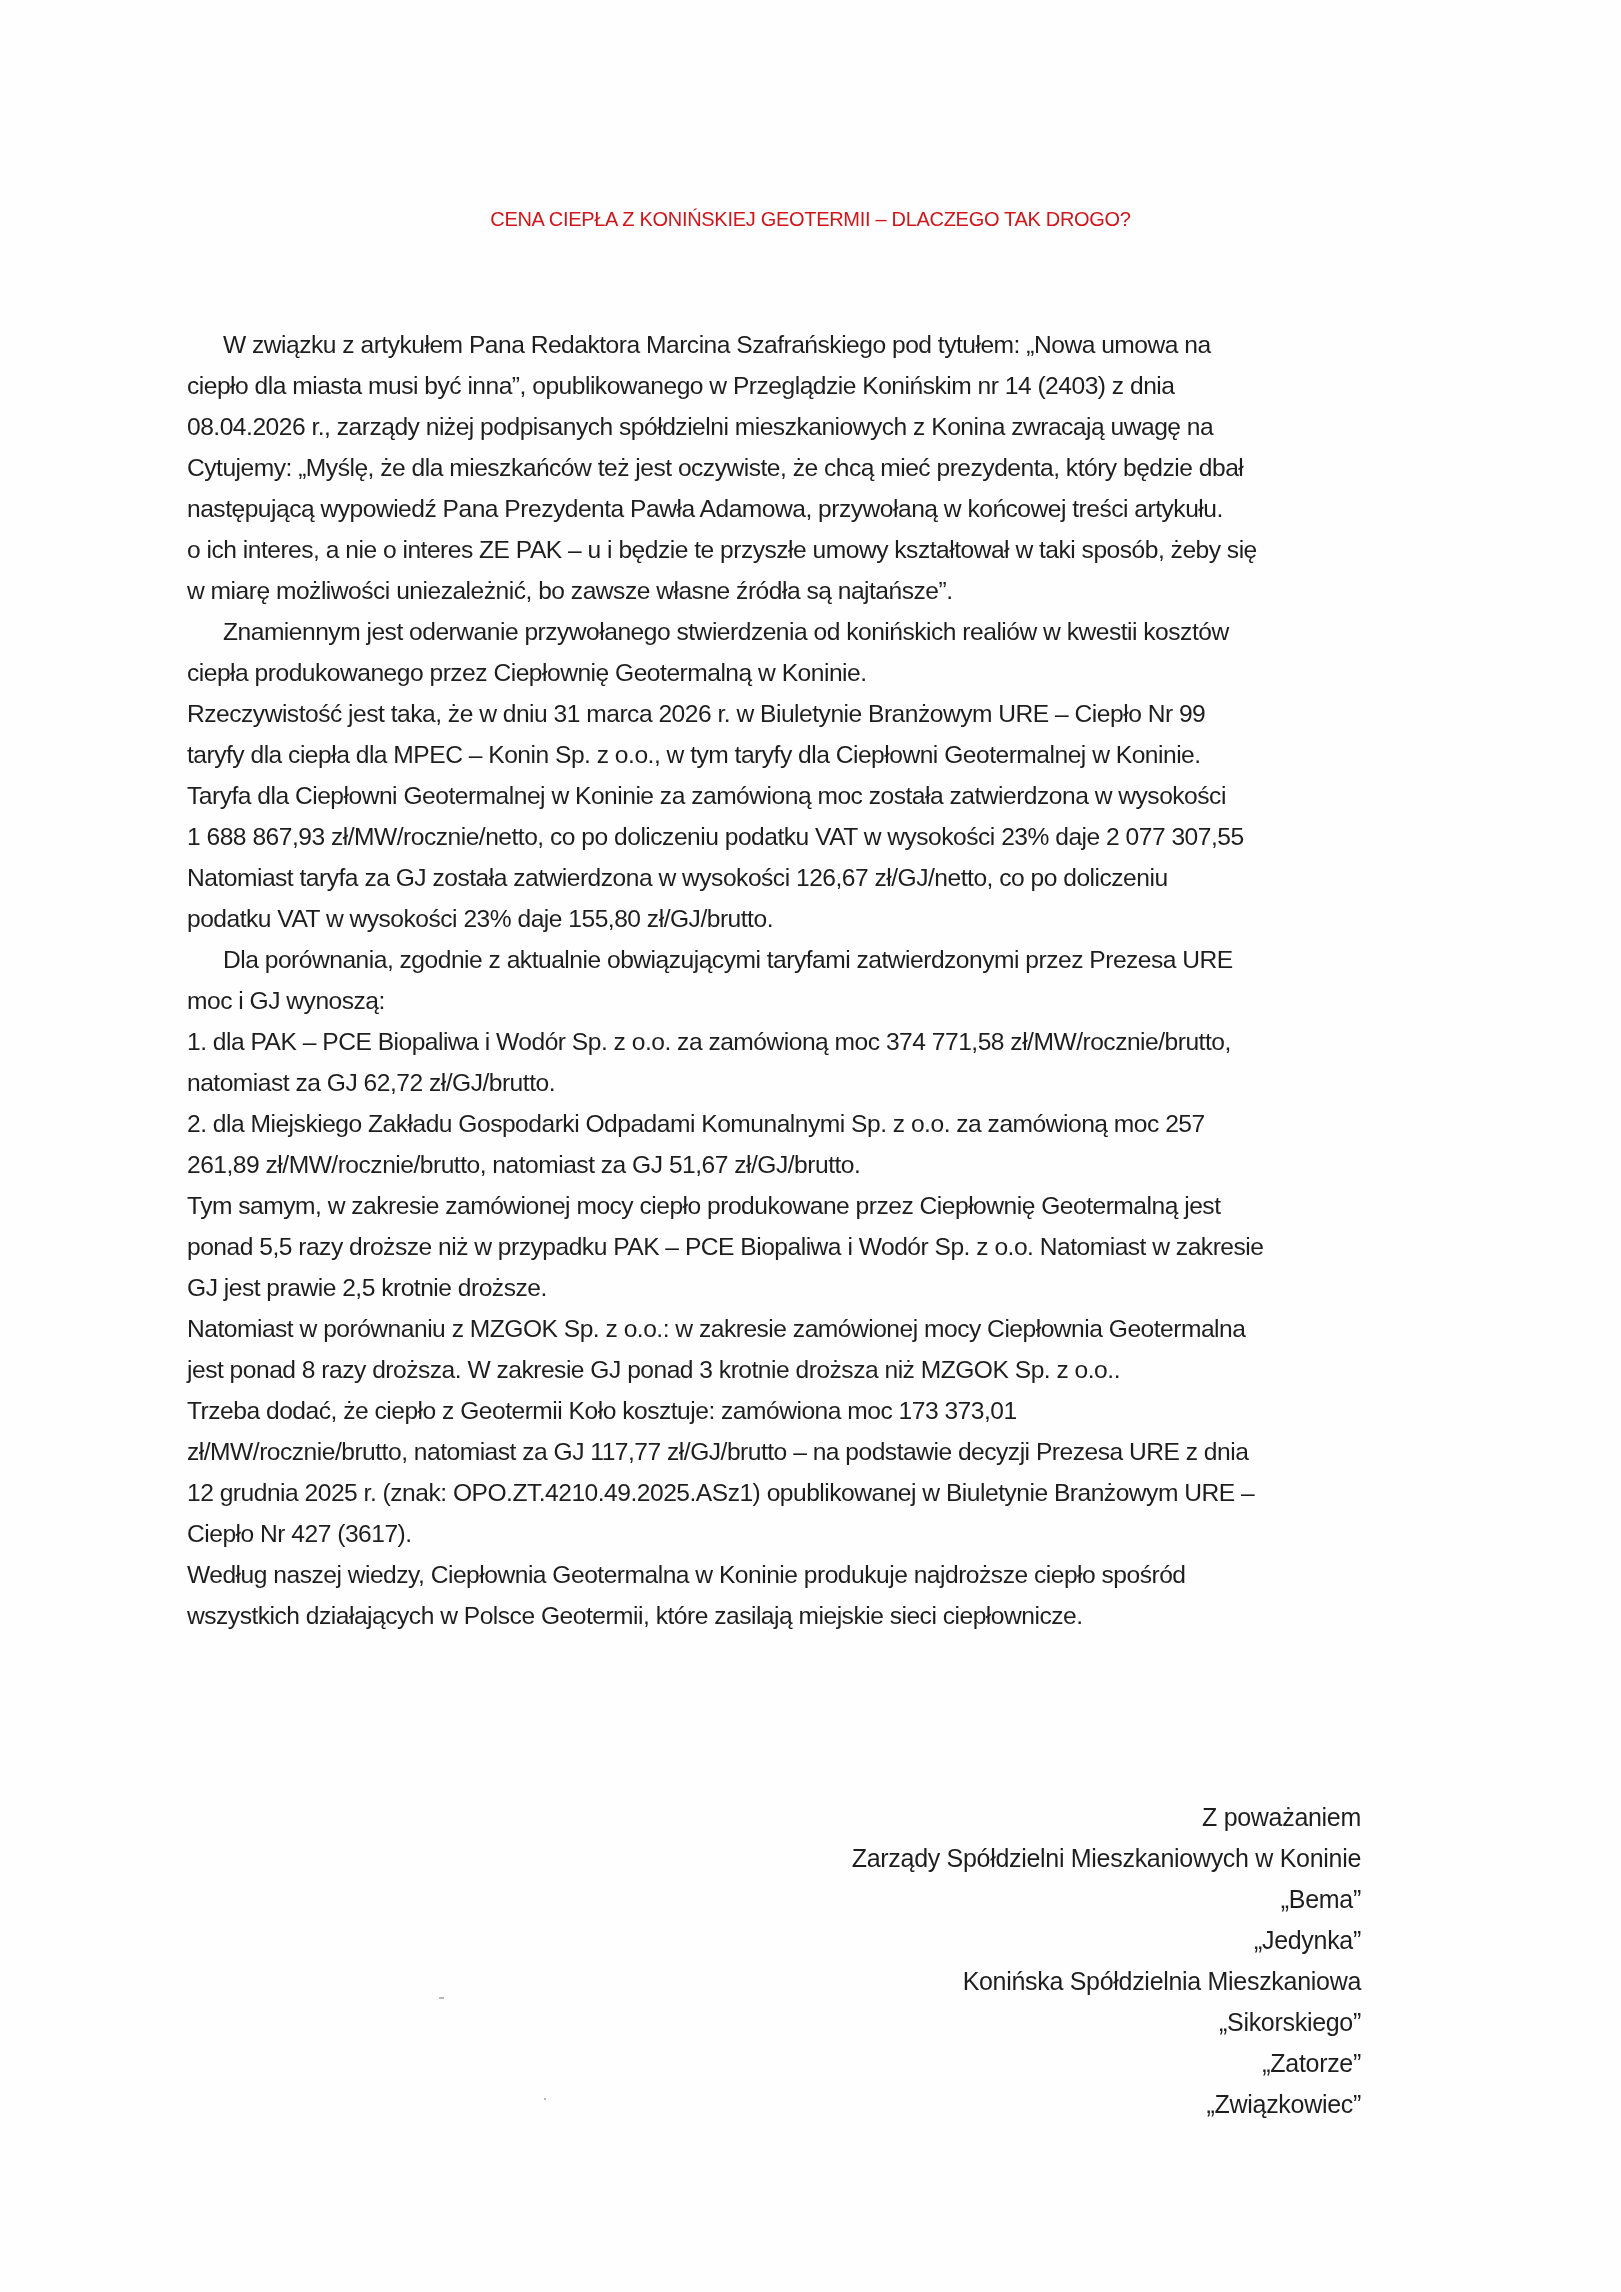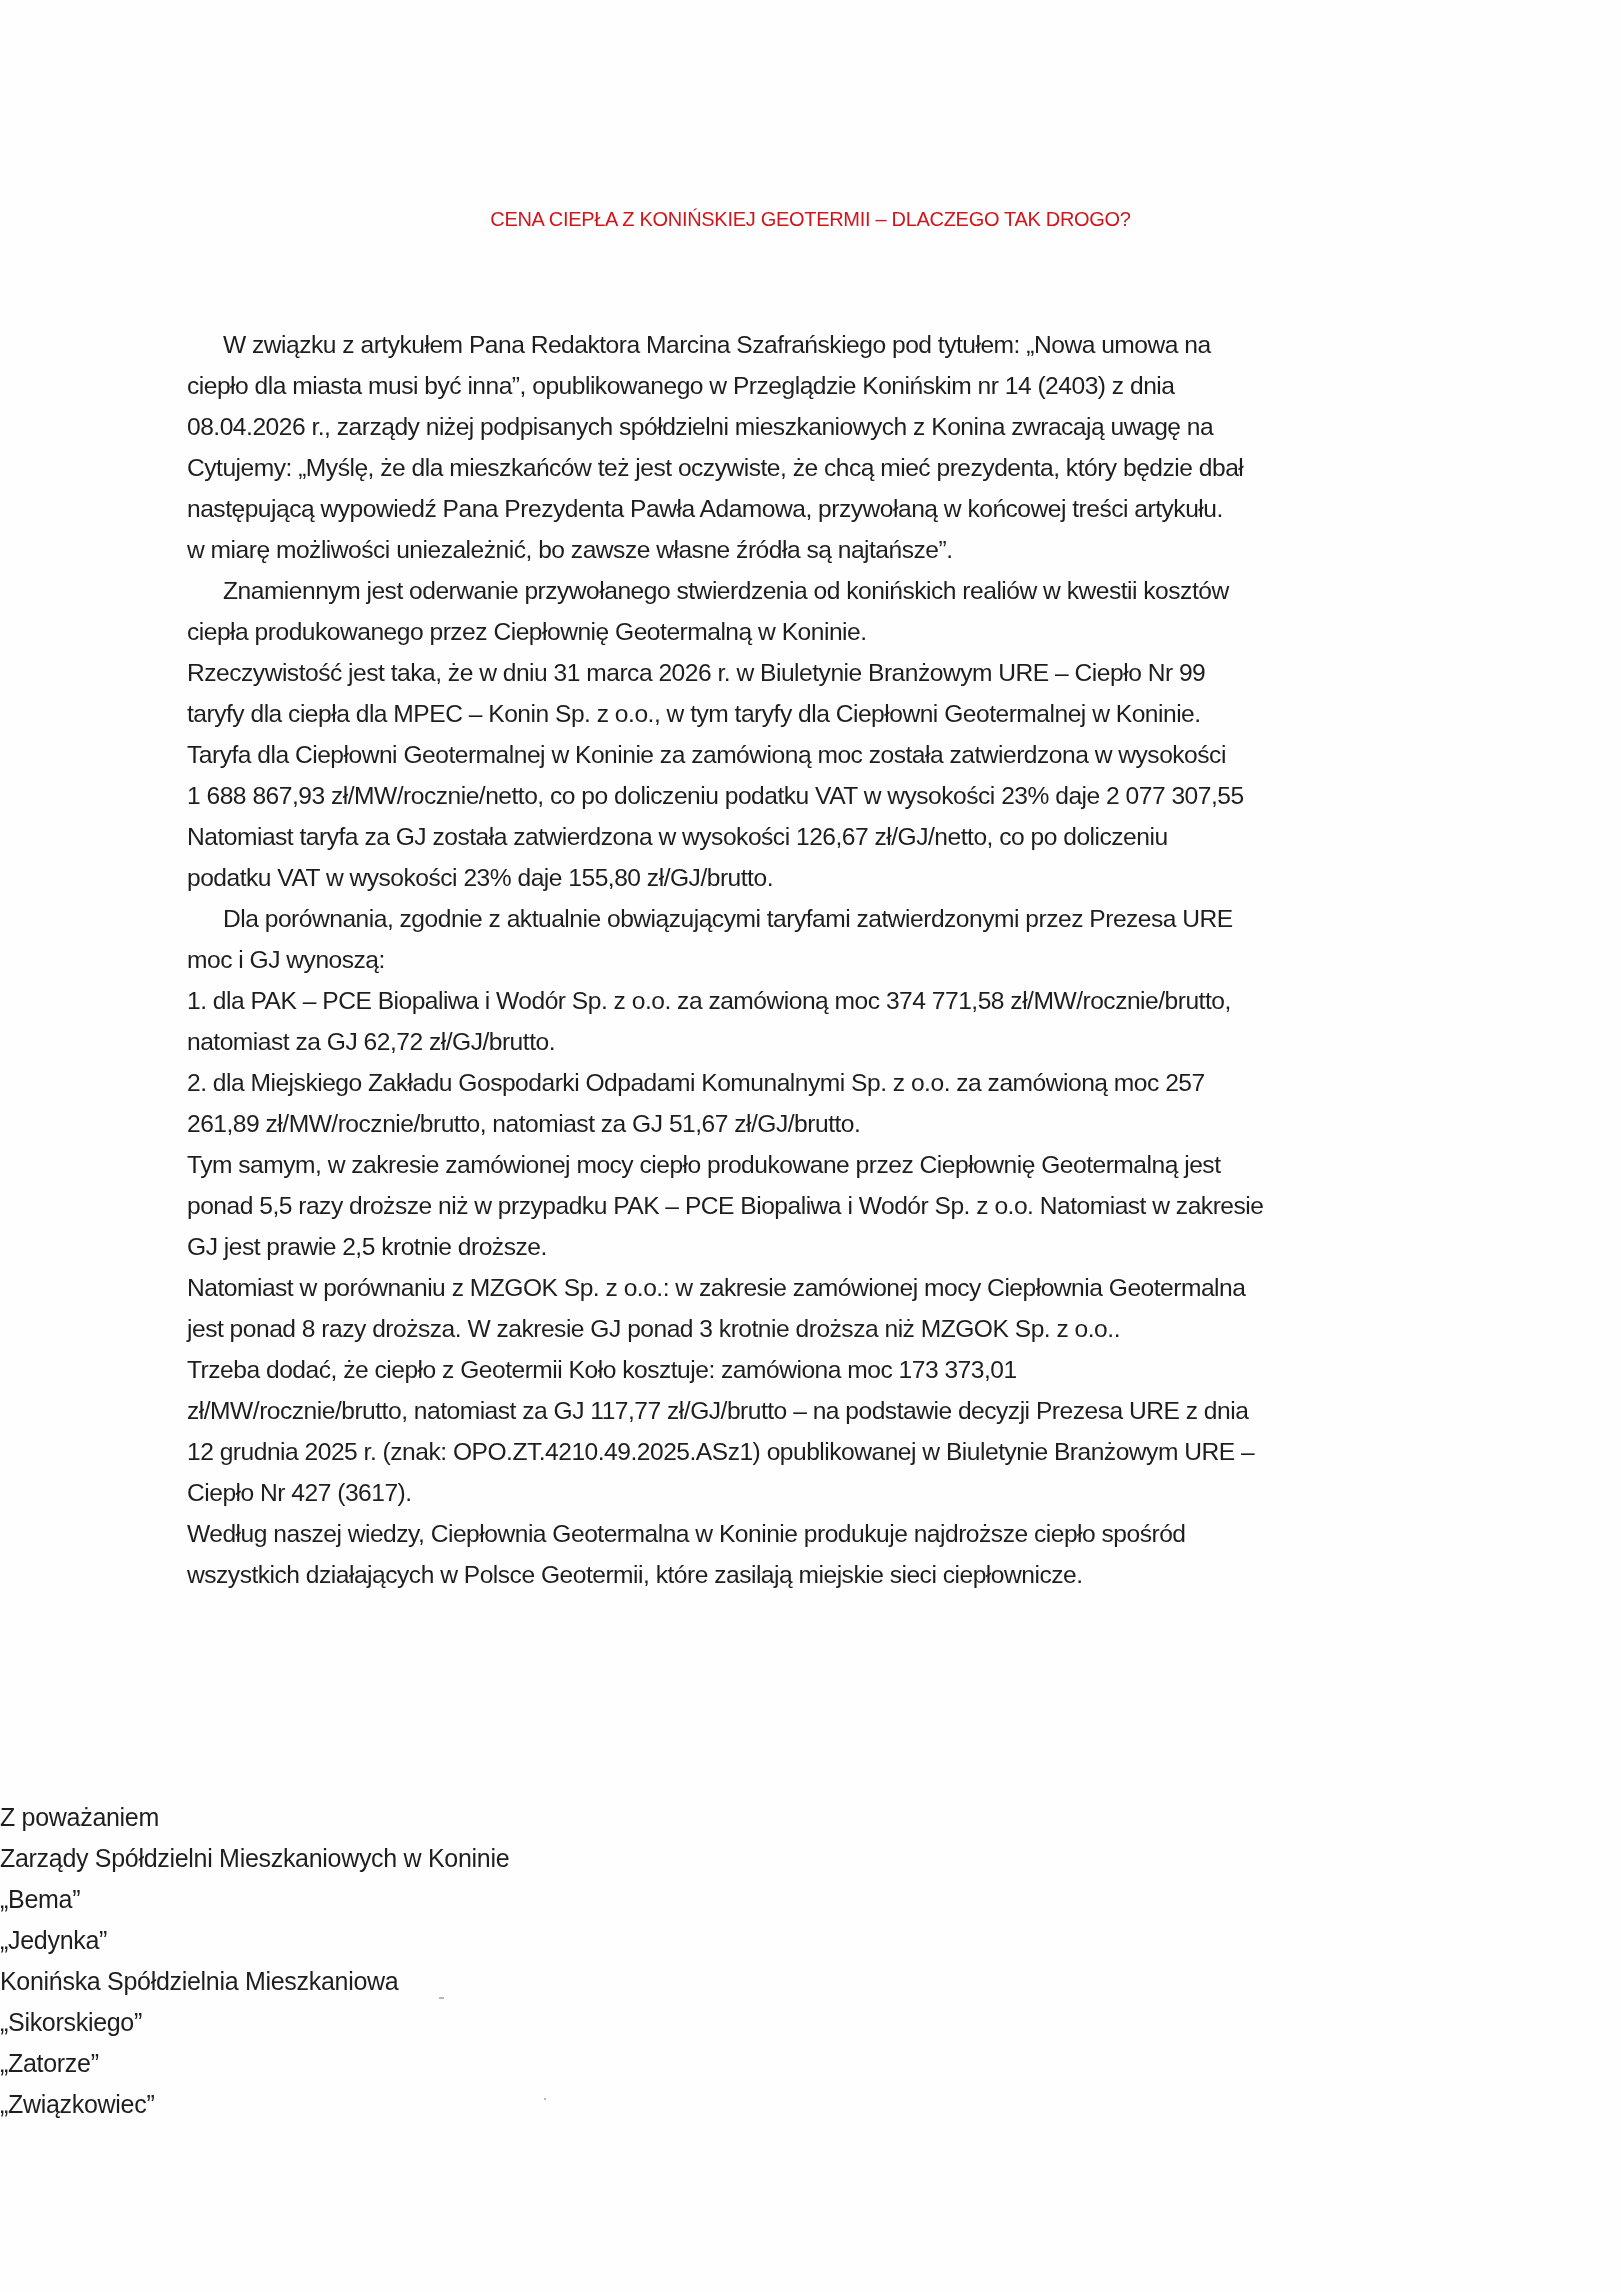--- a/index.html
+++ b/index.html
@@ -16,36 +16,37 @@
   }
   .body-text {
     position: absolute; left: 187px; top: 324px; width: 1254px;
     font-size: 24.6px; line-height: 41px; letter-spacing: -0.5px;
   }
   .line { display: block; white-space: nowrap; }
   .indent { padding-left: 36px; }
   b { font-weight: normal; }
   .signature {
     position: absolute; left: 0; width: 1361px; top: 1797px;
-    text-align: left; font-size: 25px; line-height: 41px; letter-spacing: -0.3px;
+    text-align: right; font-size: 25px; line-height: 41px; letter-spacing: -0.3px;
   }
   .mark { position: absolute; background: #b8b8b8; }
 </style>
 </head>
 <body>
 
 <div class="page">
   <div class="title">CENA CIEPŁA Z KONIŃSKIEJ GEOTERMII – DLACZEGO TAK DROGO?</div>
 
   <div class="body-text" id="body-text">
       <span class="line indent"><span>W związku z artykułem Pana Redaktora Marcina Szafrańskiego pod tytułem: „Nowa umowa na</span></span>
       <span class="line"><span>ciepło dla miasta musi być inna”, opublikowanego w Przeglądzie Konińskim nr 14 (2403) z dnia</span></span>
       <span class="line"><span>08.04.2026 r., zarządy niżej podpisanych spółdzielni mieszkaniowych z Konina zwracają uwagę na</span></span>
       <span class="line"><span>Cytujemy: „Myślę, że dla mieszkańców też jest oczywiste, że chcą mieć prezydenta, który będzie dbał</span></span>
       <span class="line"><span>następującą wypowiedź Pana Prezydenta Pawła Adamowa, przywołaną w końcowej treści artykułu.</span></span>
+      <span class="line"><span>o ich interes, a nie o interes ZE PAK – u i będzie te przyszłe umowy kształtował w taki sposób, żeby się</span></span>
       <span class="line"><span>w miarę możliwości uniezależnić, </span><b>bo zawsze własne źródła są najtańsze</b><span>”.</span></span>
       <span class="line indent"><span>Znamiennym jest oderwanie przywołanego stwierdzenia od konińskich realiów w kwestii kosztów</span></span>
       <span class="line"><span>ciepła produkowanego przez Ciepłownię Geotermalną w Koninie.</span></span>
       <span class="line"><span>Rzeczywistość jest taka, że w dniu 31 marca 2026 r. w Biuletynie Branżowym URE – Ciepło Nr 99</span></span>
       <span class="line"><span>taryfy dla ciepła dla MPEC – Konin Sp. z o.o., w tym taryfy dla Ciepłowni Geotermalnej w Koninie.</span></span>
       <span class="line"><b>Taryfa dla Ciepłowni Geotermalnej w Koninie za zamówioną moc</b><span> została zatwierdzona w wysokości</span></span>
       <span class="line"><span>1 688 867,93 zł/MW/rocznie/netto, co po doliczeniu podatku VAT w wysokości 23% daje </span><b>2 077 307,55</b></span>
       <span class="line"><span>Natomiast taryfa za </span><b>GJ została zatwierdzona w wysokości</b><span> 126,67 zł/GJ/netto, co po doliczeniu</span></span>
       <span class="line"><span>podatku VAT w wysokości 23% daje </span><b>155,80 zł/GJ/brutto</b><span>.</span></span>
       <span class="line indent"><span>Dla porównania, zgodnie z aktualnie obwiązującymi taryfami zatwierdzonymi przez Prezesa URE</span></span>

